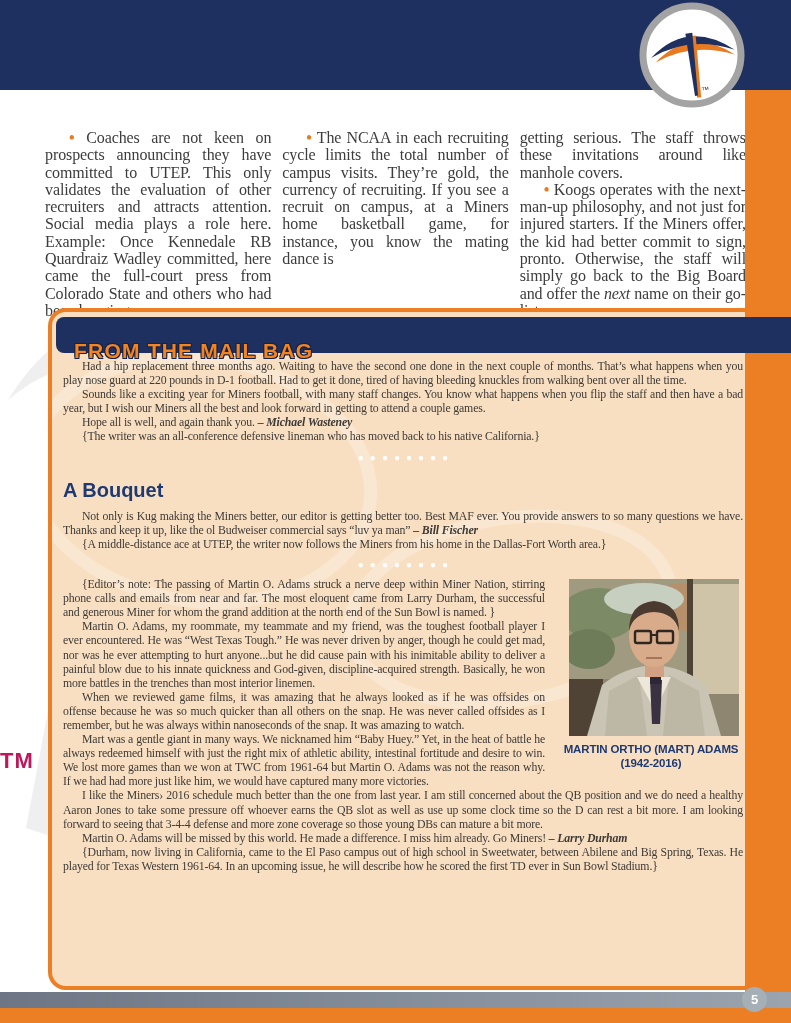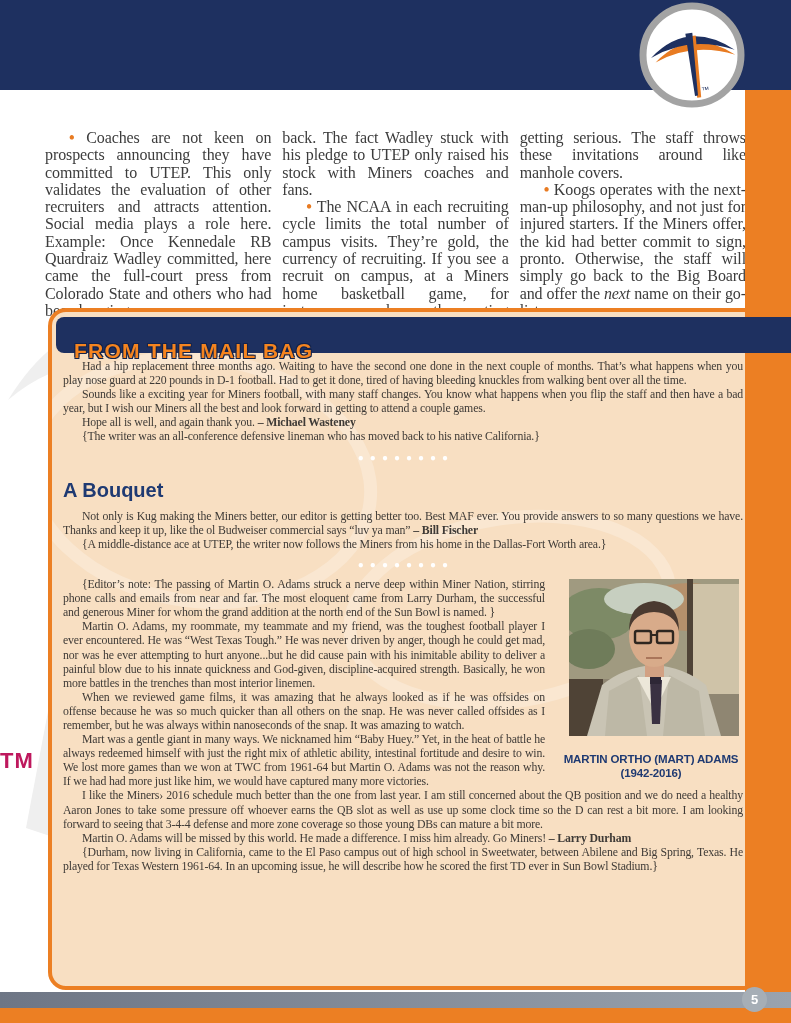--- a/index.html
+++ b/index.html
@@ -43,33 +43,33 @@
   .navybar { position:absolute; left:56px; top:317px; width:735px; height:36px; background:#1e3060;
              border-radius:8px 0 0 8px; z-index:4; display:flex; align-items:center; }
   .navybar .title { color:#f5841f; font:800 21px "Liberation Sans",sans-serif; letter-spacing:1.2px;
                     padding-left:18px; text-shadow:1px 1px 0 #14234b, -1px -1px 0 #14234b,
                     1px -1px 0 #14234b, -1px 1px 0 #14234b;margin-top:32px; }
 
   .box-content { position:absolute; left:11px; right:15px; top:47px; bottom:4px;
                  font-size:11.8px; line-height:14.1px; color:#3e3a36; letter-spacing:-0.15px; }
   .box-content p { margin:0; text-align:justify; }
   .indent { text-indent:19px; }
-  .sig { font-weight:bold; }
+  .sig { font-weight:bold; font-style:italic; }
   .note { }
   h2.section { font:bold 20px "Liberation Sans",sans-serif; color:#1f3a72; margin:14px 0 7px; letter-spacing:0; }
   h2.big { font-size:24px; margin:10px 0 8px; }
   .dots { text-align:center; color:#ffffff; font-size:10px; letter-spacing:6px; margin:7px 0 5px;
           text-indent:6px; }
 
   
   .memorial { overflow:visible; }
   .photo-block { float:right; width:184px; margin:2px 0 6px 14px; }
   .photo-frame { width:170px; height:157px; margin-left:10px; display:block; }
   .caption { text-align:center; color:#1f3a72; font:bold 11.5px "Liberation Sans",sans-serif;
-             line-height:14px; margin-top:16px; }
+             line-height:14px; margin-top:6px; }
 </style>
 </head>
 <body>
 
 <div id="page">
 
   <svg class="watermark" width="180" height="580" viewBox="0 0 180 580">
     <path d="M165,75 Q80,5 8,120 Q85,55 168,110 Z" fill="#efefef"></path>
     <polygon points="118,60 152,74 62,560 26,548" fill="#efefef"></polygon>
   </svg>
@@ -90,21 +90,20 @@
     </svg>
   </div>
 
   <div class="right-strip"></div>
 
   <div class="cols">
     <div class="col">
       <p class="b"><span class="bullet">•</span> <span>Coaches are not keen on prospects announcing they have committed to UTEP. This only validates the evaluation of other recruiters and attracts attention. Social media plays a role here. Example: Once Kennedale RB Quardraiz Wadley committed, here came the full-court press from Colorado State and others who had been hanging</span></p>
     </div>
     <div class="col">
-      <p>back. The fact Wadley stuck with his pledge to UTEP only raised his stock with Miners coaches and fans.</p>
       <p class="b"><span class="bullet">•</span> <span>The NCAA in each recruiting cycle limits the total number of campus visits. They’re gold, the currency of recruiting. If you see a recruit on campus, at a Miners home basketball game, for instance, you know the mating dance is</span></p>
     </div>
     <div class="col">
       <p>getting serious. The staff throws these invitations around like manhole covers.</p>
       <p class="b"><span class="bullet">•</span> <span>Koogs operates with the next-man-up philosophy, and not just for injured starters. If the Miners offer, the kid had better commit to sign, pronto. Otherwise, the staff will simply go back to the Big Board and offer the </span><i>next</i><span> name on their go-list.</span></p>
     </div>
   </div>
 
   <div class="mailbox">
     <div class="swirl swirl1"></div>

